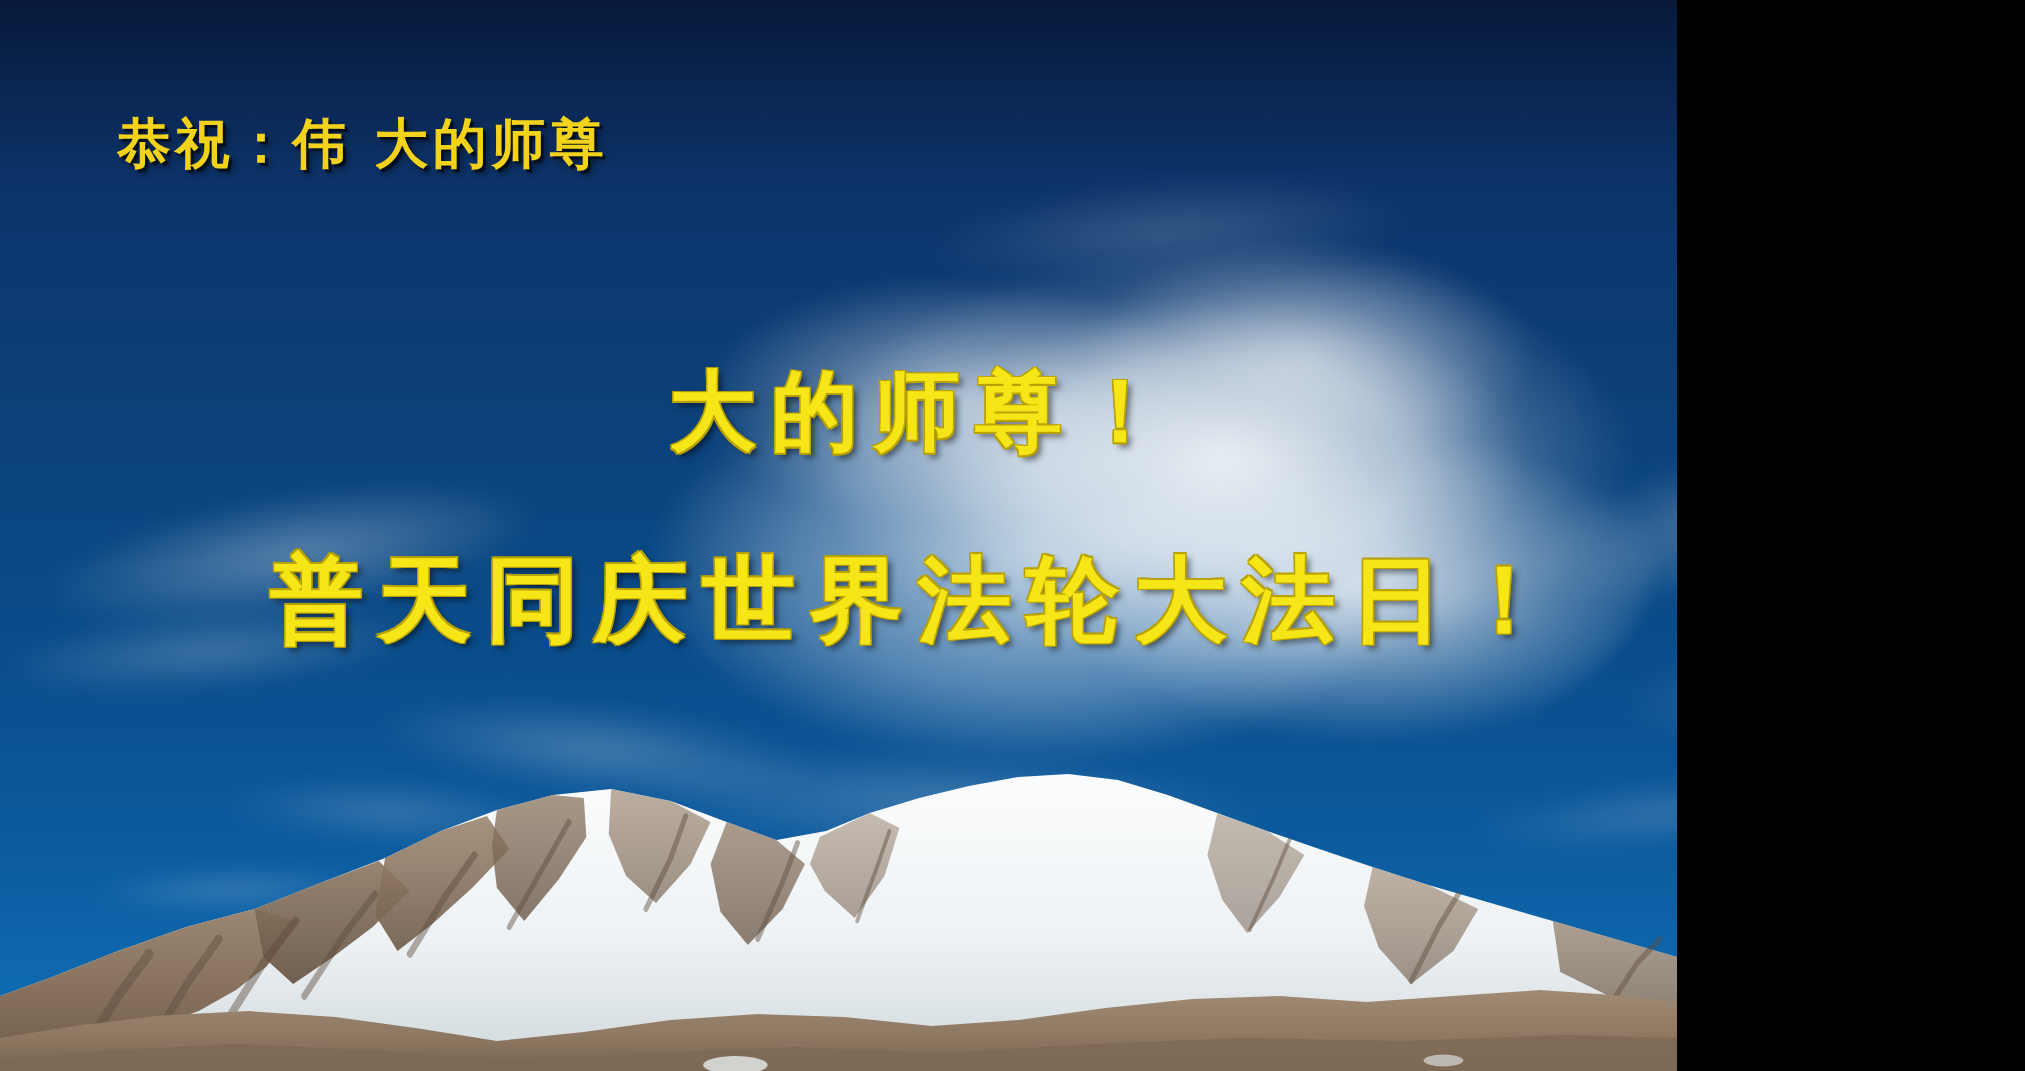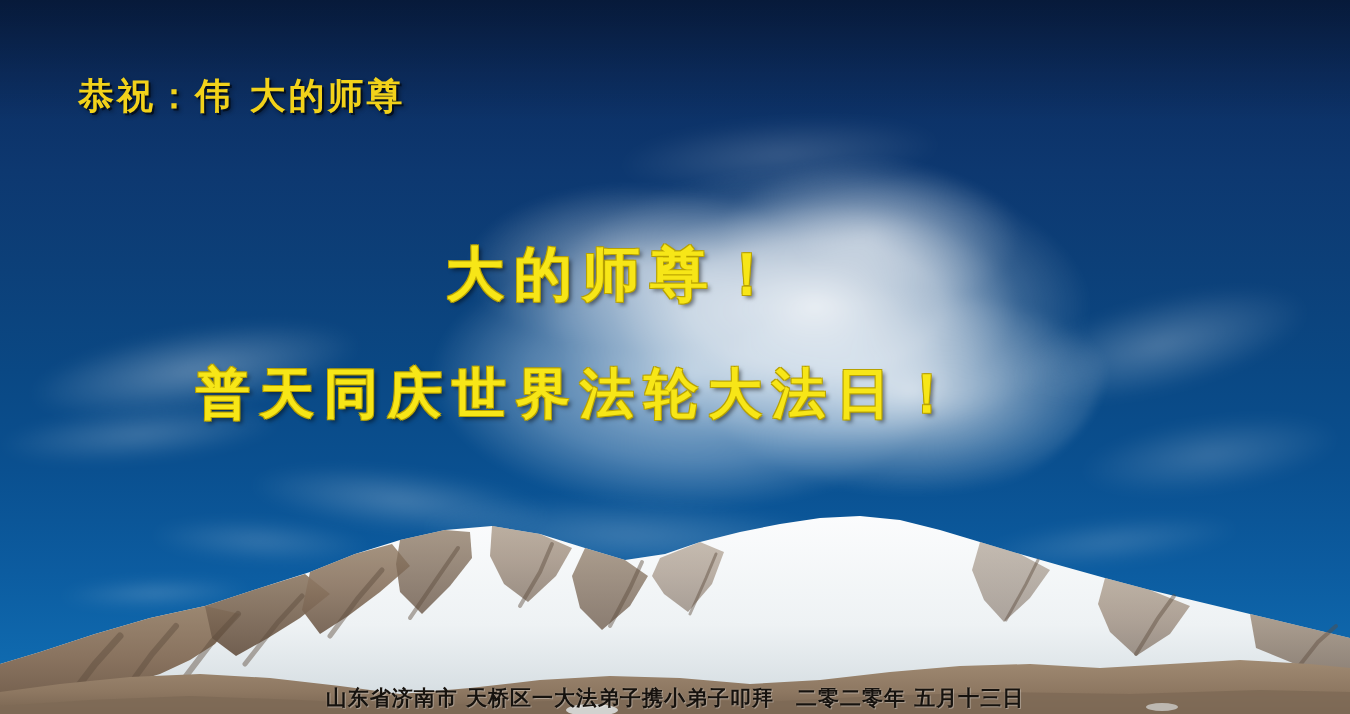--- a/index.html
+++ b/index.html
@@ -3,21 +3,21 @@
 <meta charset="utf-8">
 <title>Greeting Card</title>
 <style>
   html, body {
     margin: 0;
     padding: 0;
     background: #000;
   }
   #card {
     position: relative;
-    width: 1350px;
+    width: 1118px;
     height: 714px;
     overflow: hidden;
     font-family: "DejaVu Sans", "Liberation Sans", sans-serif;
     background: #c2410c;
   }
 
   
   .sky {
     position: absolute;
     inset: 0;
@@ -111,23 +111,23 @@
        1px  1px 0 #b8a200,
        3px  3px 4px rgba(0,0,0,0.50);
   }
   .headline-1 {
     left: 446px;
     top: 236px;
     font-size: 58px;
     letter-spacing: 10px;
   }
   .headline-2 {
-    left: 196px;
+    left: 180px;
     top: 358px;
-    font-size: 54px;
+    font-size: 62px;
     letter-spacing: 10px;
   }
 
   .caption {
     position: absolute;
     left: 0; right: 0;
     bottom: 2px;
     text-align: center;
     font-size: 21px;
     font-weight: 700;
@@ -229,15 +229,14 @@
       <ellipse cx="1162" cy="193" rx="16" ry="4" fill="#e7ecee" opacity="0.6"></ellipse>
     </svg>
   </div>
 
   <div class="greet-line cjk">恭祝：伟 大的师尊</div>
 
   <div class="headline headline-1 cjk">大的师尊！</div>
 
   <div class="headline headline-2 cjk">普天同庆世界法轮大法日！</div>
 
-  <div class="caption cjk">山东省济南市 天桥区一大法弟子携小弟子叩拜　二零二零年 五月十三日</div>
 
 </div>
 
 </body></html>

